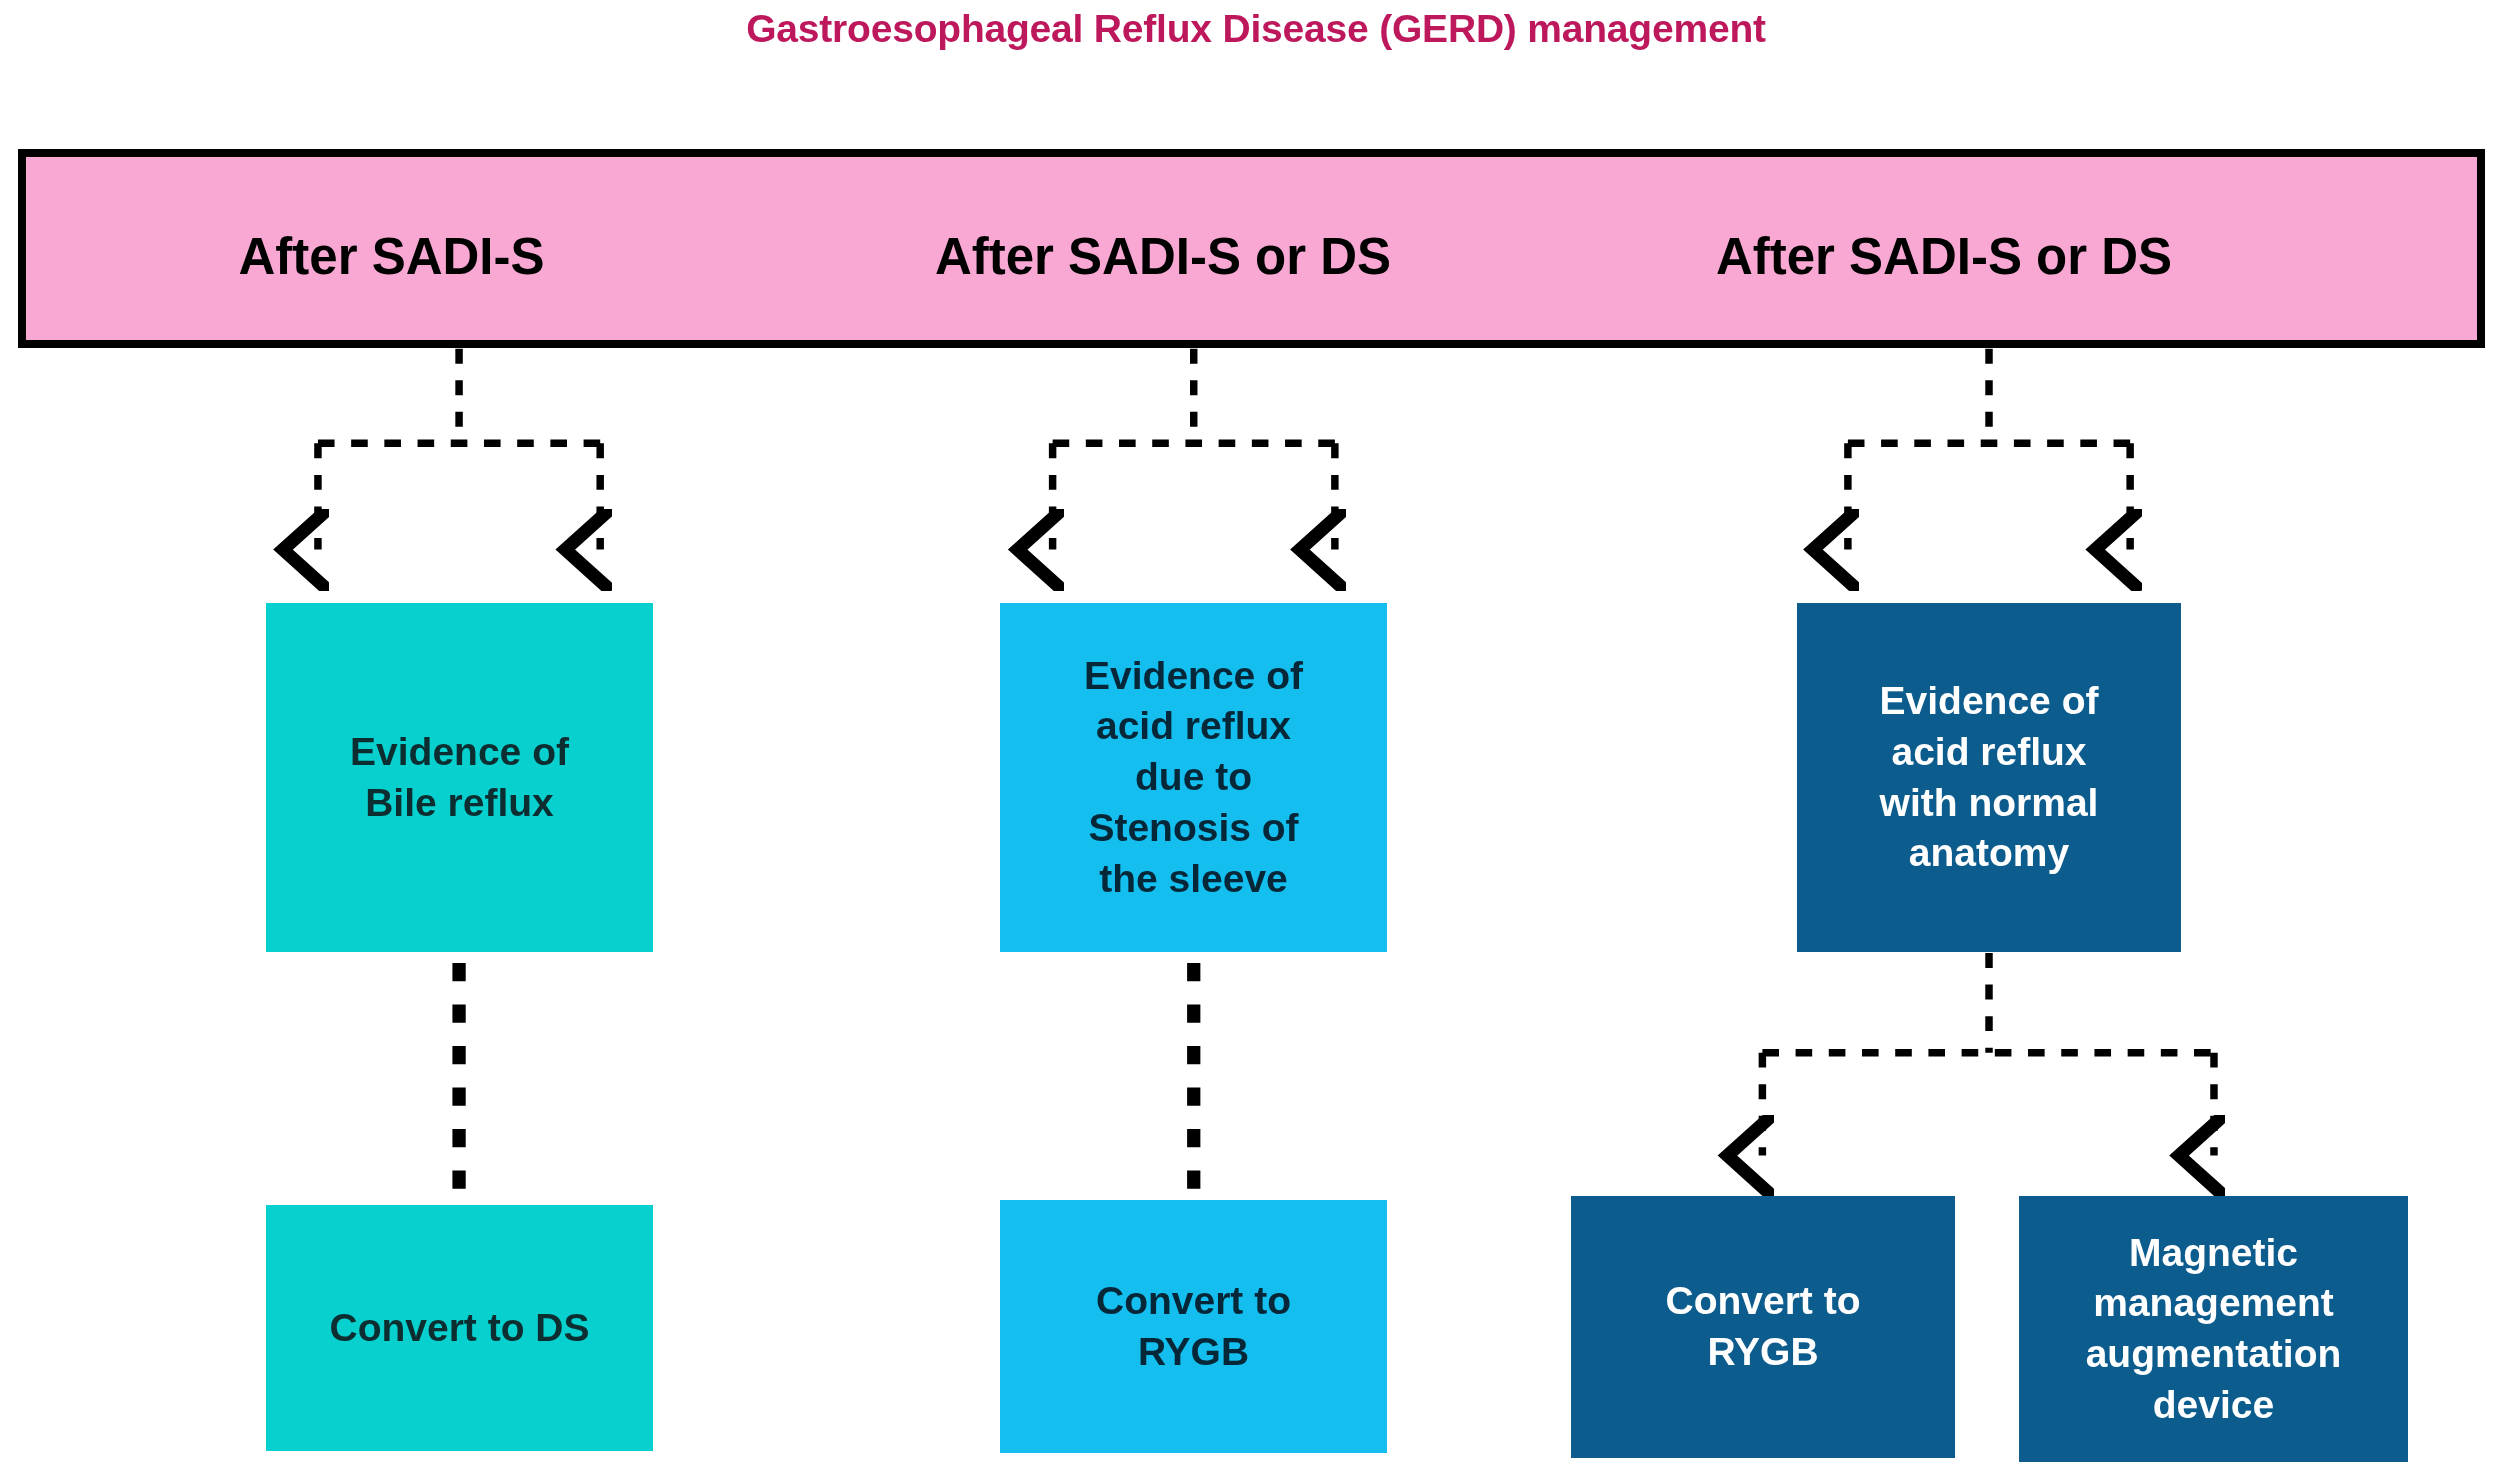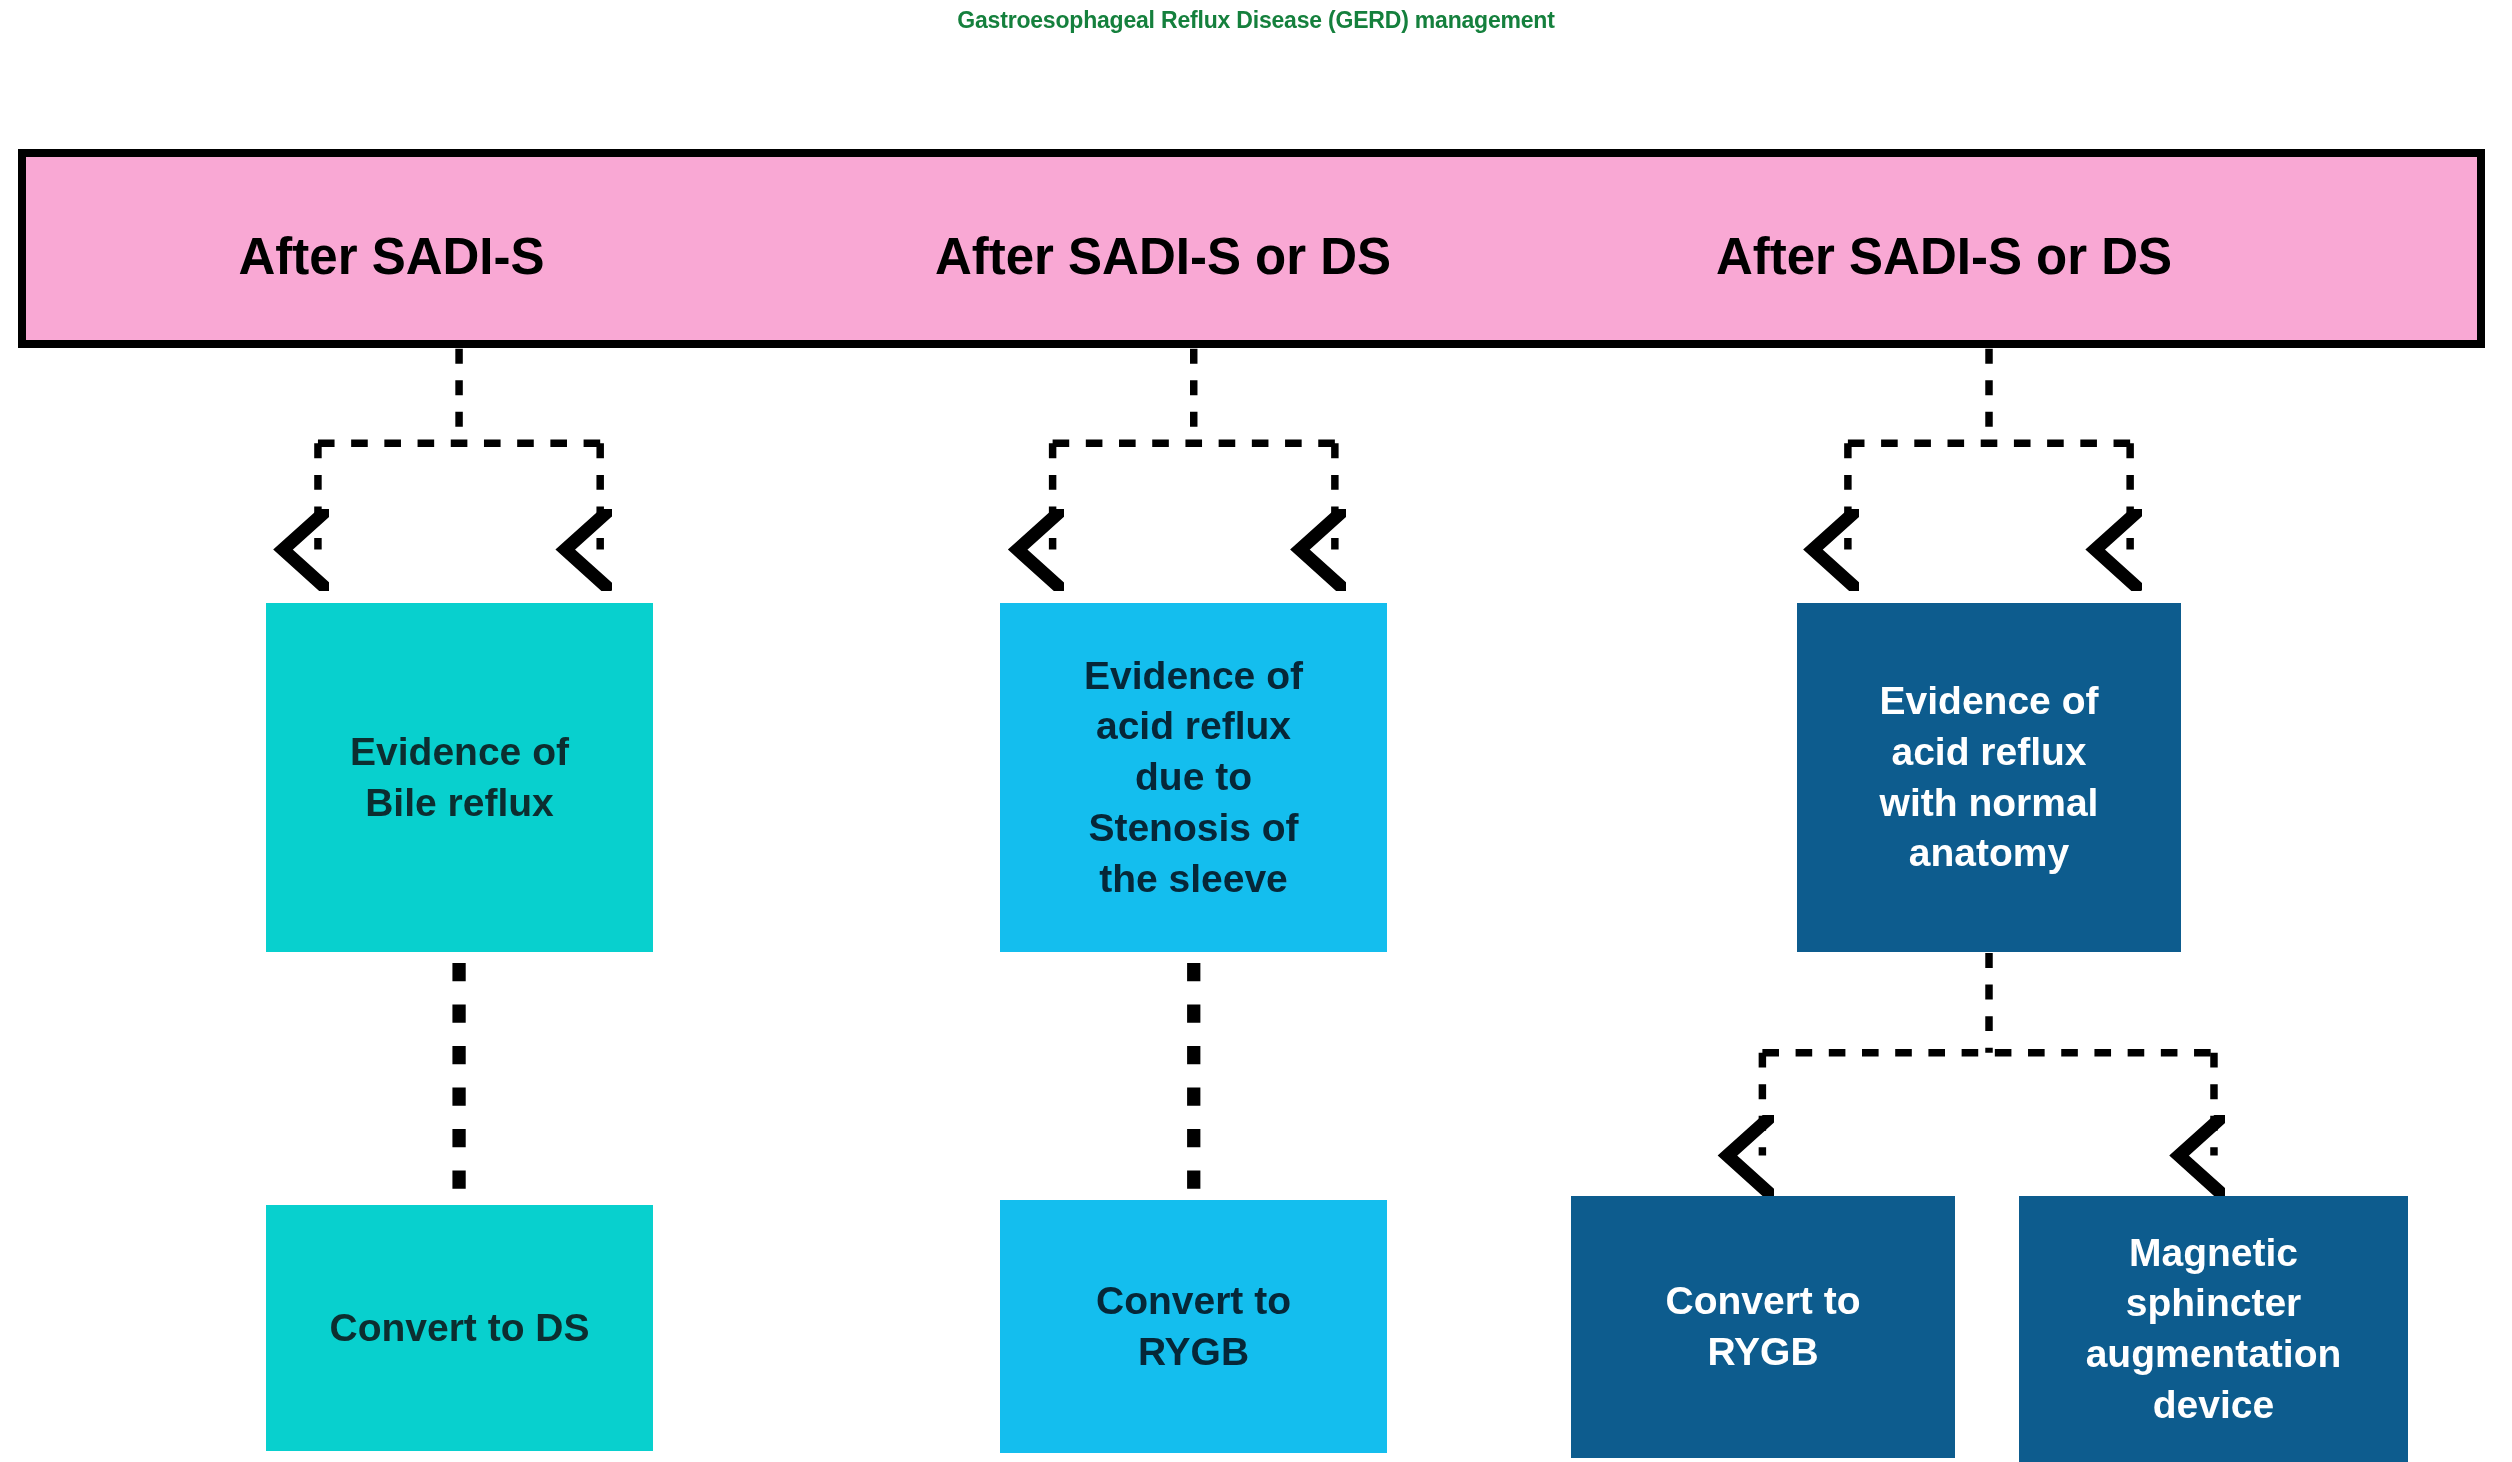--- a/index.html
+++ b/index.html
@@ -18,23 +18,23 @@
     overflow: hidden;
   }
 
   
   .fig-title {
     position: absolute;
     left: 0;
     top: 6.6px;
     width: 2512px;
     text-align: center;
-    font-size: 23px;
+    font-size: 39px;
     font-weight: 700;
-    color: #15803d;
+    color: #be185d;
     letter-spacing: -0.2px;
     white-space: nowrap;
   }
 
   
   .header-frame {
     position: absolute;
     left: 18px;
     top: 149px;
     width: 2467px;
@@ -170,18 +170,18 @@
 
   <div class="node teal n-ds">Convert to DS</div>
 
   <div class="node sky n-rygb2">Convert to
 RYGB</div>
 
   <div class="node navy n-rygb3">Convert to
 RYGB</div>
 
   <div class="node navy n-msad">Magnetic
-sphincter
+management
 augmentation
 device</div>
 
 </div>
 
 
 </body></html>

